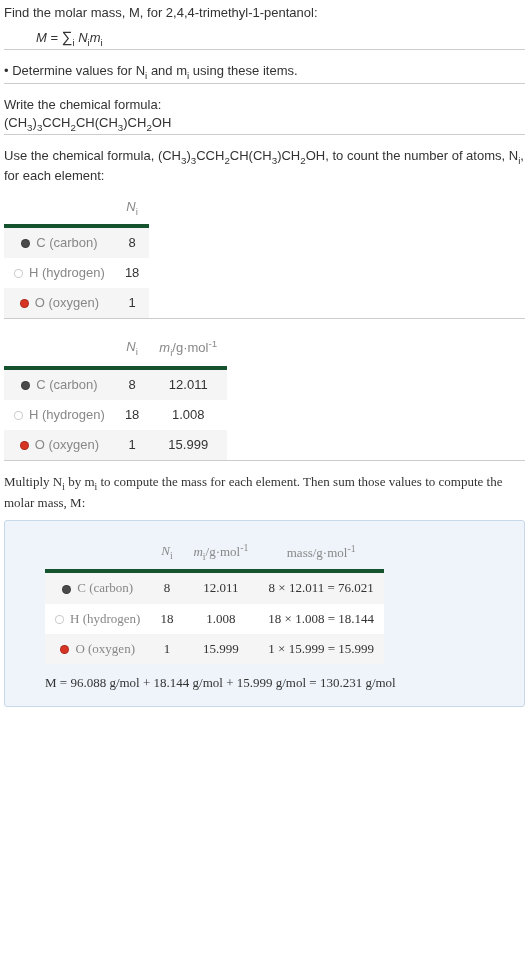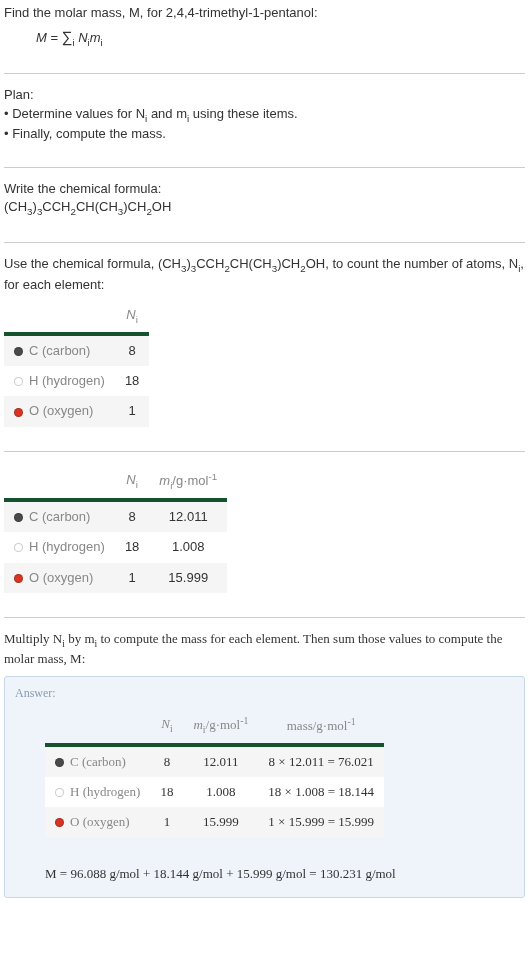--- a/index.html
+++ b/index.html
@@ -6,38 +6,38 @@
   font-family: Arial, Helvetica, sans-serif;
   font-size: 13px;
   color: #333;
   margin: 0;
   padding: 4px;
   width: 529px;
   box-sizing: border-box;
   line-height: 1.4;
 }
 .section {
-  padding-bottom: 24px;
+  padding-bottom: 0;
   border-bottom: 1px solid #ccc;
   margin-bottom: 12px;
 }
 .section:last-child { border-bottom: none; margin-bottom:0;font-family:Liberation Serif, serif; }
 .formula-line { margin-top: 4px; margin-left: 32px; }
 table { border-collapse: collapse; margin-top: 6px; }
 th, td {
   padding: 6px 10px;
   text-align: center;
   font-weight: normal;
   font-size: 13px;
 }
 th { color:#888; font-style: normal; }
 .tbl-head-row th { border-bottom:4px solid #14532d; }
 .row-alt { background:#f5f5f5; }
 .row-plain { background:#fff; }
-.label-cell { text-align:left; color:#888; }
+.label-cell { text-align:center; color:#888; }
 .dot { display:inline-block; width:9px; height:9px; border-radius:50%; margin-right:6px; vertical-align:middle; border:1px solid rgba(0,0,0,0.2); box-sizing:border-box;}
 .dot-c { background:#4a4a4a; }
 .dot-h { background:#fff; }
 .dot-o { background:#d73424; }
 .answer-box {
   border:1px solid #c8d8e8;
   background:#eef4fa;
   border-radius:3px;
   padding:8px 10px 14px 10px;
 }
@@ -50,25 +50,23 @@
 
 <div class="section">
   <div>Find the molar mass, M, for 2,4,4-trimethyl-1-pentanol:</div>
   <div class="formula-line">
     <i>M</i> = <span style="font-size:15px;">∑</span><sub>i</sub>
     <i>N</i><sub>i</sub><i>m</i><sub>i</sub>
   </div>
 </div>
 
 <div class="section">
-  <div>Plan:</div>
   <div>
     <span>• Determine values for N</span><sub>i</sub><span> and m</span><sub>i</sub><span> using these items.</span>
   </div>
-  <div>• Finally, compute the mass.</div>
 </div>
 
 <div class="section">
   <div>Write the chemical formula:</div>
   <div>
     <span>(CH</span><sub>3</sub><span>)</span><sub>3</sub><span>CCH</span><sub>2</sub><span>CH(CH</span><sub>3</sub><span>)CH</span><sub>2</sub><span>OH</span>
   </div>
 </div>
 
 <div class="section">
@@ -123,21 +121,20 @@
   </tbody>
     </table>
 </div>
 
 <div class="section" style="border-bottom:none;">
   <div>
     <span>Multiply N</span><sub>i</sub><span> by m</span><sub>i</sub><span> to compute the mass for each element. Then sum those values to compute the molar mass, M:</span>
   </div>
 
   <div class="answer-box" style="margin-top:8px;">
-    <div class="label">Answer:</div>
     <div style="padding-left:30px;">
       <table>
         <tbody>
             <tr class="tbl-head-row">
           <th></th>
           <th><i><span>N</span></i><sub>i</sub></th>
           <th><i><span>m</span></i><sub>i</sub><span>/g·mol</span><sup>-1</sup></th>
           <th><span>mass/g·mol</span><sup>-1</sup></th>
         </tr>
         <tr class="row-alt">
@@ -153,16 +150,16 @@
           <td>18 × 1.008 = 18.144</td>
         </tr>
         <tr class="row-alt">
           <td class="label-cell"><span class="dot dot-o"></span><span>O (oxygen)</span></td>
           <td>1</td>
           <td>15.999</td>
           <td>1 × 15.999 = 15.999</td>
         </tr>
       </tbody>
         </table>
-      <div style="margin-top:28px;">M = 96.088 g/mol + 18.144 g/mol + 15.999 g/mol = 130.231 g/mol</div>
+      <div style="margin-top:10px;">M = 96.088 g/mol + 18.144 g/mol + 15.999 g/mol = 130.231 g/mol</div>
     </div>
   </div>
 </div>
 
 </body></html>

